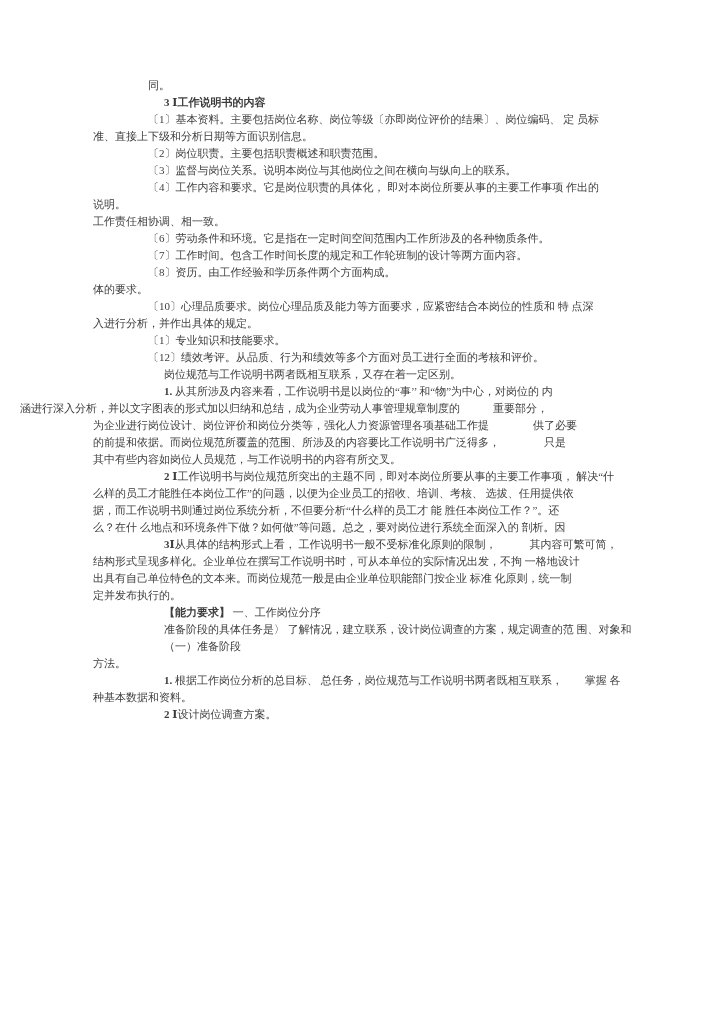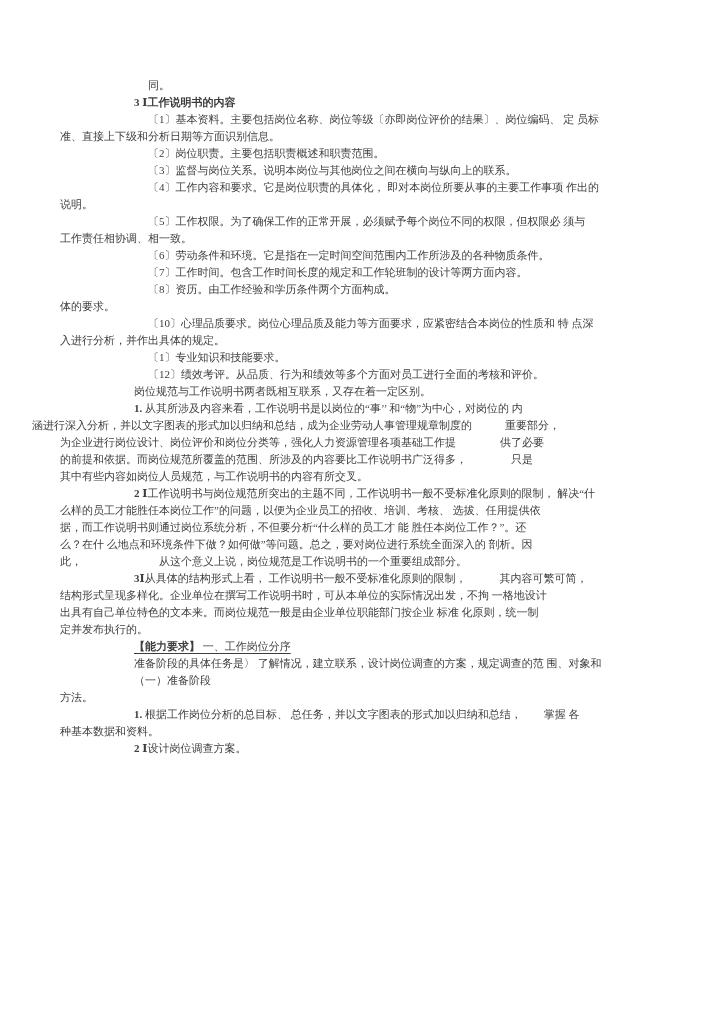--- a/index.html
+++ b/index.html
@@ -18,66 +18,64 @@
     position: absolute;
     top: 77px;
     left: 0;
     width: 720px;
   }
   .line {
     height: 17px;
     line-height: 17px;
     white-space: pre;
   }
-  .l0 { padding-left: 32px; }
-  .l1 { padding-left: 60px; }
-  .l2 { padding-left: 134px; }
+  .l0 { padding-left: 20px; }
+  .l1 { padding-left: 93px; }
+  .l2 { padding-left: 134px; margin-left: 30px; }
   .l3 { padding-left: 148px; }
   .b { font-weight: bold; }
-  .u { text-decoration: underline; text-underline-offset: 3px; }
+  .u { text-underline-offset: 3px; }
 </style>
 </head>
 <body>
 
 <div class="page" style="background: rgb(255, 255, 255); color: rgb(61, 61, 61);">
   <div class="content" id="content">
       <div class="line l3"><span>同。</span></div>
       <div class="line l2"><span class="b">3 Ⅰ工作说明书的内容</span></div>
       <div class="line l3"><span>〔1〕基本资料。主要包括岗位名称、岗位等级〔亦即岗位评价的结果〕、岗位编码、 定 员标</span></div>
       <div class="line l1"><span>准、直接上下级和分析日期等方面识别信息。</span></div>
       <div class="line l3"><span>〔2〕岗位职责。主要包括职责概述和职责范围。</span></div>
       <div class="line l3"><span>〔3〕监督与岗位关系。说明本岗位与其他岗位之间在横向与纵向上的联系。</span></div>
       <div class="line l3"><span>〔4〕工作内容和要求。它是岗位职责的具体化， 即对本岗位所要从事的主要工作事项 作出的</span></div>
       <div class="line l1"><span>说明。</span></div>
-      <div class="line l3"><span>〔5〕工作权限。为了确保工作的正常开展，必须赋予每个岗位不同的权限，但权限必 须与</span></div>
       <div class="line l1"><span>工作责任相协调、相一致。</span></div>
       <div class="line l3"><span>〔6〕劳动条件和环境。它是指在一定时间空间范围内工作所涉及的各种物质条件。</span></div>
       <div class="line l3"><span>〔7〕工作时间。包含工作时间长度的规定和工作轮班制的设计等两方面内容。</span></div>
       <div class="line l3"><span>〔8〕资历。由工作经验和学历条件两个方面构成。</span></div>
       <div class="line l1"><span>体的要求。</span></div>
       <div class="line l3"><span>〔10〕心理品质要求。岗位心理品质及能力等方面要求，应紧密结合本岗位的性质和 特 点深</span></div>
       <div class="line l1"><span>入进行分析，并作出具体的规定。</span></div>
       <div class="line l3"><span>〔1〕专业知识和技能要求。</span></div>
       <div class="line l3"><span>〔12〕绩效考评。从品质、行为和绩效等多个方面对员工进行全面的考核和评价。</span></div>
       <div class="line l2"><span>岗位规范与工作说明书两者既相互联系，又存在着一定区别。</span></div>
       <div class="line l2"><span class="b">1.</span><span> 从其所涉及内容来看，工作说明书是以岗位的“事’’ 和“物”为中心，对岗位的 内</span></div>
       <div class="line l0"><span>涵进行深入分析，并以文字图表的形式加以归纳和总结，成为企业劳动人事管理规章制度的　　　重要部分，</span></div>
       <div class="line l1"><span>为企业进行岗位设计、岗位评价和岗位分类等，强化人力资源管理各项基础工作提　　　　供了必要</span></div>
       <div class="line l1"><span>的前提和依据。而岗位规范所覆盖的范围、所涉及的内容要比工作说明书广泛得多，　　　　只是</span></div>
       <div class="line l1"><span>其中有些内容如岗位人员规范，与工作说明书的内容有所交叉。</span></div>
-      <div class="line l2"><span class="b">2 Ⅰ</span><span>工作说明书与岗位规范所突出的主题不同，工作说明书一般不受标准化原则的限制， 解决“什</span></div>
+      <div class="line l2"><span class="b">2 Ⅰ</span><span>工作说明书与岗位规范所突出的主题不同，即对本岗位所要从事的主要工作事项， 解决“什</span></div>
       <div class="line l1"><span>么样的员工才能胜任本岗位工作”的问题，以便为企业员工的招收、培训、考核、 选拔、任用提供依</span></div>
       <div class="line l1"><span>据，而工作说明书则通过岗位系统分析，不但要分析“什么样的员工才 能 胜任本岗位工作？”。还</span></div>
       <div class="line l1"><span>么？在什 么地点和环境条件下做？如何做”等问题。总之，要对岗位进行系统全面深入的 剖析。因</span></div>
-      <div class="line l1"><span>此，　　　　　　　从这个意义上说，岗位规范是工作说明书的一个重要组成部分。</span></div>
       <div class="line l2"><span class="b">3Ⅰ</span><span>从具体的结构形式上看， 工作说明书一般不受标准化原则的限制，　　　其内容可繁可简，</span></div>
       <div class="line l1"><span>结构形式呈现多样化。企业单位在撰写工作说明书时，可从本单位的实际情况出发，不拘 一格地设计</span></div>
       <div class="line l1"><span>出具有自己单位特色的文本来。而岗位规范一般是由企业单位职能部门按企业 标准 化原则，统一制</span></div>
       <div class="line l1"><span>定并发布执行的。</span></div>
       <div class="line l2"><span class="b u">【能力要求】</span><span class="u"> 一、工作岗位分序</span></div>
       <div class="line l2"><span>准备阶段的具体任务是〉 了解情况，建立联系，设计岗位调查的方案，规定调查的范 围、对象和</span></div>
       <div class="line l2"><span>（一）准备阶段</span></div>
       <div class="line l1"><span>方法。</span></div>
-      <div class="line l2"><span class="b">1.</span><span> 根据工作岗位分析的总目标、 总任务，并以文字图表的形式加以归纳和总结，　　掌握 各</span></div>
+      <div class="line l2"><span class="b">1.</span><span> 根据工作岗位分析的总目标、 总任务，岗位规范与工作说明书两者既相互联系，　　掌握 各</span></div>
       <div class="line l1"><span>种基本数据和资料。</span></div>
       <div class="line l2"><span class="b">2 Ⅰ</span><span>设计岗位调查方案。</span></div>
     </div>
 </div>
 
 </body></html>

